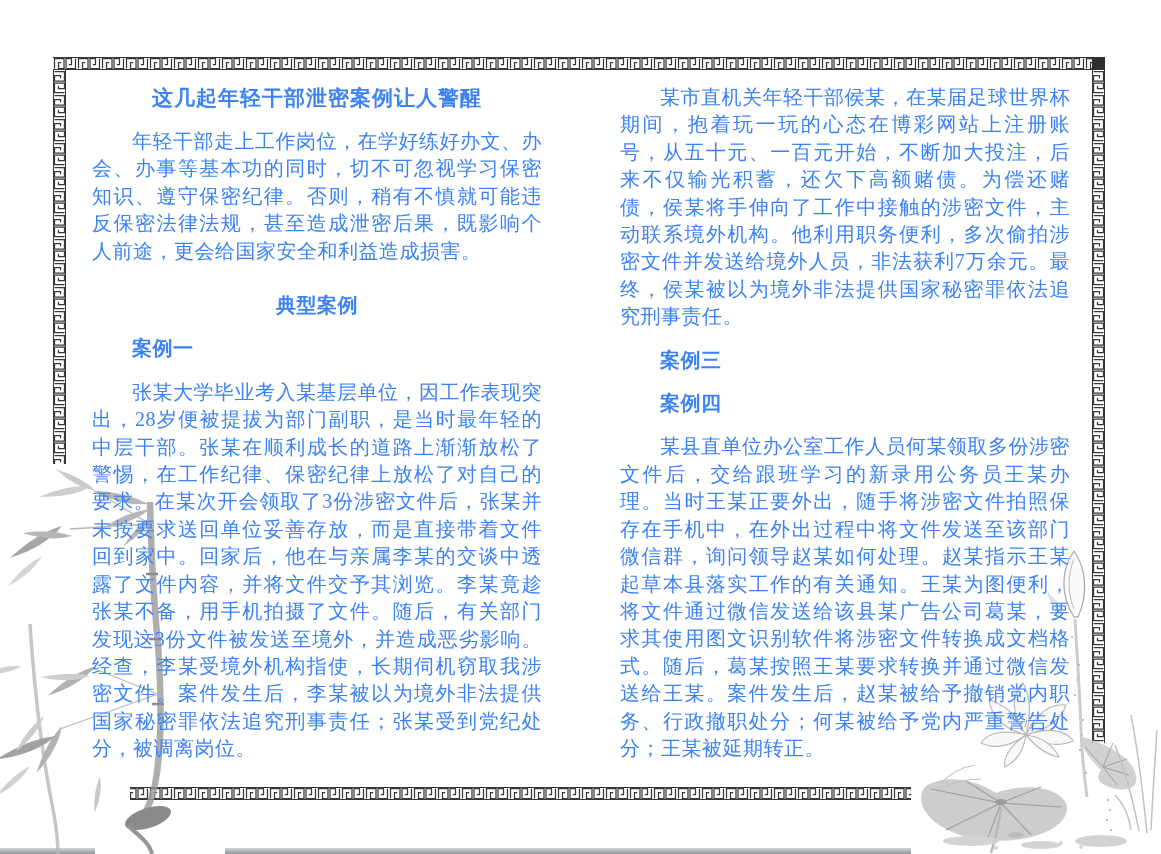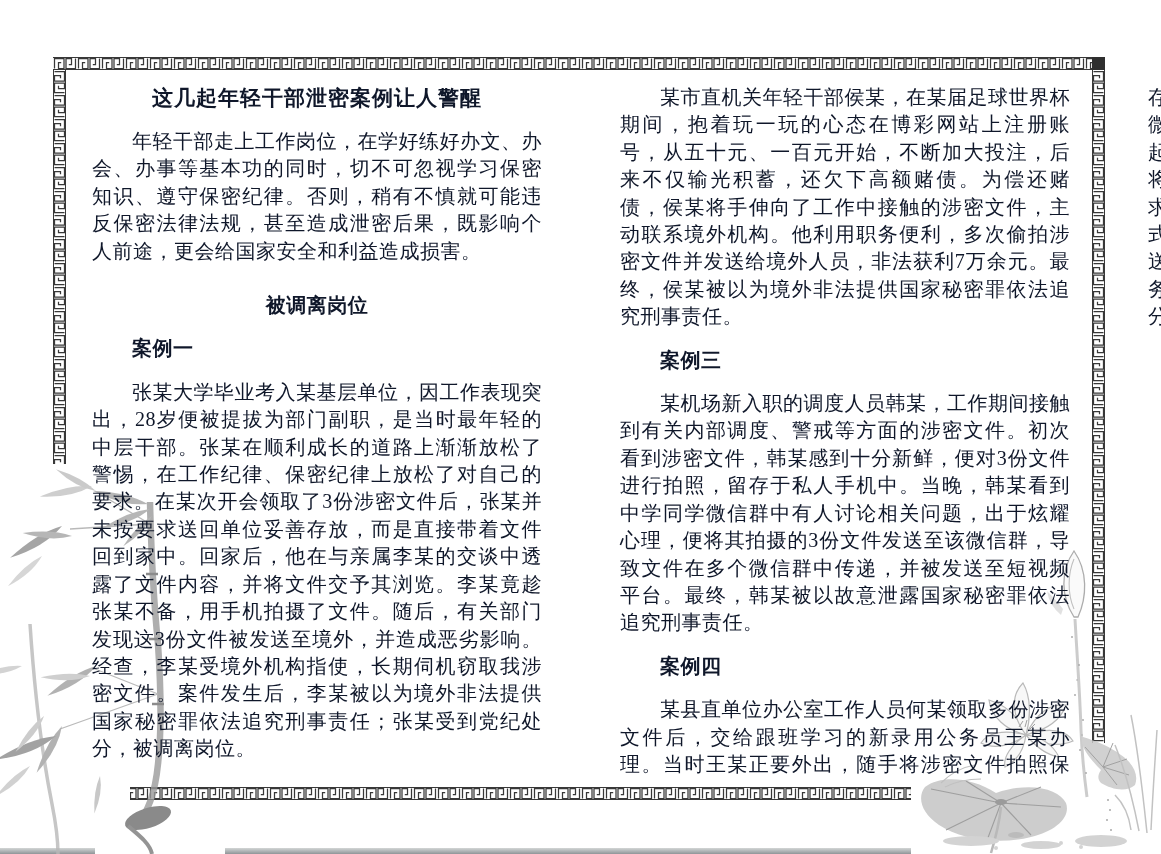--- a/index.html
+++ b/index.html
@@ -7,21 +7,21 @@
     position:relative;width:1161px;height:854px;background:#ffffff;overflow:hidden;
     font-family:"Liberation Serif","DejaVu Serif",serif;
   }
   .border-band{position:absolute;}
   .corner-block{position:absolute;left:1092px;top:57px;width:13px;height:13px;background:#2f2f2f;}
   .artwork{position:absolute;}
   .content{
     position:absolute;left:76px;top:84px;width:1010px;height:708px;
     column-count:2;column-gap:46px;column-fill:auto;
     text-align:justify;text-justify:inter-ideograph;
-    color:#0f172a;font-size:20px;line-height:27.4px;letter-spacing:0.5px;
+    color:#3b82f6;font-size:20px;line-height:27.4px;letter-spacing:0.5px;
     z-index:3;
   }
   .doc-title{font-size:21px;font-weight:bold;text-align:center;margin:0;letter-spacing:1px;line-height:28px;}
   .intro,.case-text{margin:16px;text-indent:2em;}
   .section-heading{font-size:20px;font-weight:bold;text-align:center;margin:27px 0 0 0;line-height:27.4px;}
   .case-label{font-weight:bold;text-indent:2em;margin:16px;}
   .bottom-edge{
     position:absolute;left:0;bottom:0;width:1161px;height:6px;z-index:1;
     background:linear-gradient(to bottom,#d3d6d6,#8f9598);
   }
@@ -197,34 +197,33 @@
         <circle cx="150" cy="298" r="2"></circle>
           <circle cx="170" cy="302" r="2"></circle>
           <circle cx="85" cy="303" r="2"></circle>
       </g>
     </g>
   </svg>
 
   <div class="content">
     <h1 class="doc-title">这几起年轻干部泄密案例让人警醒</h1>
     <p class="intro">年轻干部走上工作岗位，在学好练好办文、办会、办事等基本功的同时，切不可忽视学习保密知识、遵守保密纪律。否则，稍有不慎就可能违反保密法律法规，甚至造成泄密后果，既影响个人前途，更会给国家安全和利益造成损害。</p>
-    <h2 class="section-heading">被调离岗位</h2>
+    <h2 class="section-heading">典型案例</h2>
 
     <div class="case">
       <div class="case-label">案例一</div>
       <p class="case-text">张某大学毕业考入某基层单位，因工作表现突出，28岁便被提拔为部门副职，是当时最年轻的中层干部。张某在顺利成长的道路上渐渐放松了警惕，在工作纪律、保密纪律上放松了对自己的要求。在某次开会领取了3份涉密文件后，张某并未按要求送回单位妥善存放，而是直接带着文件回到家中。回家后，他在与亲属李某的交谈中透露了文件内容，并将文件交予其浏览。李某竟趁张某不备，用手机拍摄了文件。随后，有关部门发现这3份文件被发送至境外，并造成恶劣影响。经查，李某受境外机构指使，长期伺机窃取我涉密文件。案件发生后，李某被以为境外非法提供国家秘密罪依法追究刑事责任；张某受到党纪处分，被调离岗位。</p>
     </div>
 
     <div class="case">
       <p class="case-text">某市直机关年轻干部侯某，在某届足球世界杯期间，抱着玩一玩的心态在博彩网站上注册账号，从五十元、一百元开始，不断加大投注，后来不仅输光积蓄，还欠下高额赌债。为偿还赌债，侯某将手伸向了工作中接触的涉密文件，主动联系境外机构。他利用职务便利，多次偷拍涉密文件并发送给境外人员，非法获利7万余元。最终，侯某被以为境外非法提供国家秘密罪依法追究刑事责任。</p>
     </div>
 
     <div class="case">
       <div class="case-label">案例三</div>
-      <p class="case-text">某机场新入职的调度人员韩某，工作期间接触到有关内部调度、警戒等方面的涉密文件。初次看到涉密文件，韩某感到十分新鲜，便对3份文件进行拍照，留存于私人手机中。当晚，韩某看到中学同学微信群中有人讨论相关问题，出于炫耀心理，便将其拍摄的3份文件发送至该微信群，导致文件在多个微信群中传递，并被发送至短视频平台。最终，韩某被以故意泄露国家秘密罪依法追究刑事责任。</p>
     </div>
 
     <div class="case">
       <div class="case-label">案例四</div>
       <p class="case-text">某县直单位办公室工作人员何某领取多份涉密文件后，交给跟班学习的新录用公务员王某办理。当时王某正要外出，随手将涉密文件拍照保存在手机中，在外出过程中将文件发送至该部门微信群，询问领导赵某如何处理。赵某指示王某起草本县落实工作的有关通知。王某为图便利，将文件通过微信发送给该县某广告公司葛某，要求其使用图文识别软件将涉密文件转换成文档格式。随后，葛某按照王某要求转换并通过微信发送给王某。案件发生后，赵某被给予撤销党内职务、行政撤职处分；何某被给予党内严重警告处分；王某被延期转正。</p>
     </div>
   </div>
 
 </div>
 

